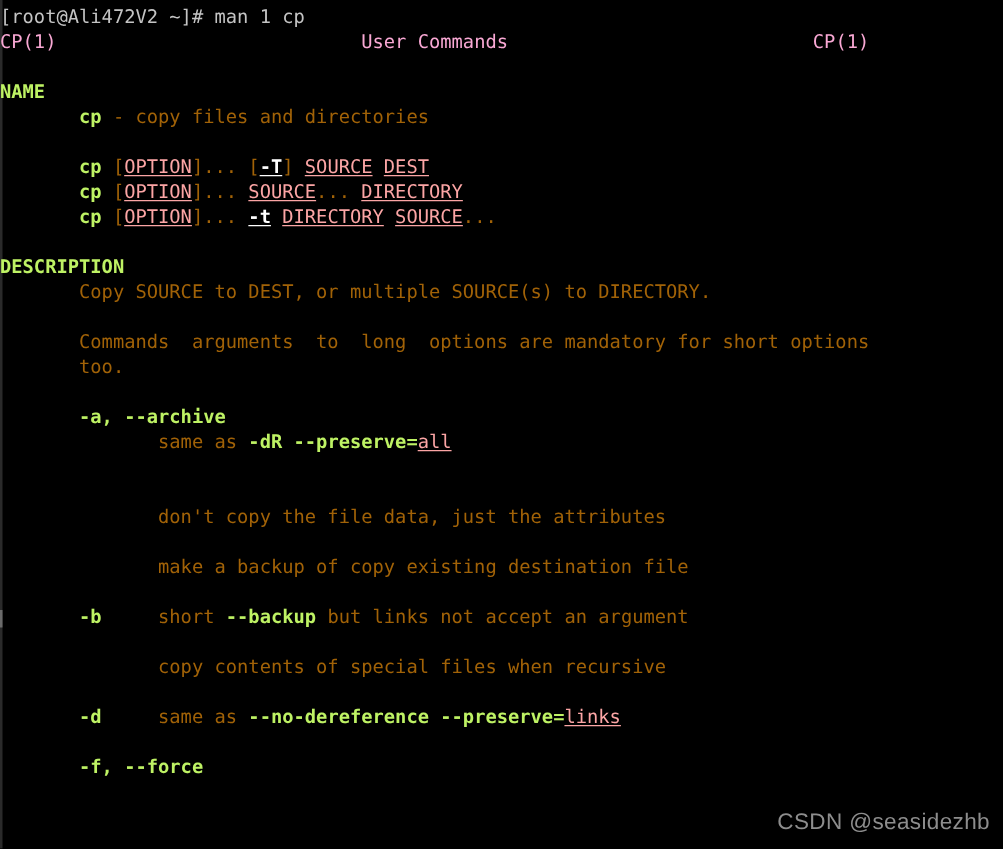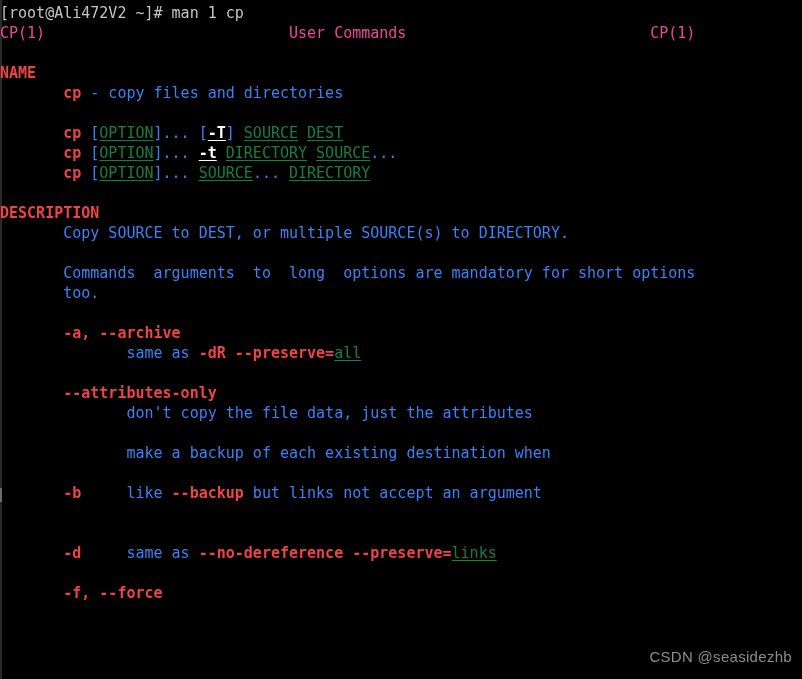--- a/index.html
+++ b/index.html
@@ -44,52 +44,52 @@
     width: 802px;
   }
   .line {
     height: 20px;
     white-space: pre;
     display: block;
     letter-spacing: 0;
   }
   
   .t {
-    color: #3b82f6;
+    color: #a16207;
   }
   
   .b {
-    color: #ef4444;
+    color: #bef264;
     font-weight: bold;
   }
   
   .u {
-    color: #15803d;
+    color: #fca5a5;
     text-decoration: underline;
     text-underline-offset: 2px;
   }
   
   .bu {
     color: #ffffff;
     font-weight: bold;
     text-decoration: underline;
     text-underline-offset: 2px;
   }
   .header-line {
-    color: #ec4899;
+    color: #f9a8d4;
   }
   .prompt-line {
     color: #c4c4c4;
   }
   #watermark {
     position: absolute;
     right: 10px;
     bottom: 12px;
     font-family: "Liberation Sans", "DejaVu Sans", sans-serif;
-    font-size: 15px;
+    font-size: 18px;
     color: #8d8d8d;
     letter-spacing: 0.3px;
     white-space: pre;
   }
 </style>
 </head>
 <body>
 
 <div id="terminal">
 
@@ -106,23 +106,23 @@
 
     <div class="line"><span class="b">NAME</span></div>
 
     <div class="line"><span>       </span><span class="b">cp</span><span class="t"> - copy files and directories</span></div>
 
     <div class="line"> </div>
 
 
     <div class="line"><span>       </span><span class="b">cp</span><span class="t"> [</span><span class="u">OPTION</span><span class="t">]... [</span><span class="bu">-T</span><span class="t">] </span><span class="u">SOURCE</span><span class="t"> </span><span class="u">DEST</span></div>
 
+    <div class="line"><span>       </span><span class="b">cp</span><span class="t"> [</span><span class="u">OPTION</span><span class="t">]... </span><span class="u">SOURCE</span><span class="t">... </span><span class="u">DIRECTORY</span></div>
+
     <div class="line"><span>       </span><span class="b">cp</span><span class="t"> [</span><span class="u">OPTION</span><span class="t">]... </span><span class="bu">-t</span><span class="t"> </span><span class="u">DIRECTORY</span><span class="t"> </span><span class="u">SOURCE</span><span class="t">...</span></div>
-
-    <div class="line"><span>       </span><span class="b">cp</span><span class="t"> [</span><span class="u">OPTION</span><span class="t">]... </span><span class="u">SOURCE</span><span class="t">... </span><span class="u">DIRECTORY</span></div>
 
     <div class="line"> </div>
 
     <div class="line"><span class="b">DESCRIPTION</span></div>
 
     <div class="line"><span class="t">       Copy SOURCE to DEST, or multiple SOURCE(s) to DIRECTORY.</span></div>
 
     <div class="line"> </div>
 
     <div class="line"><span class="t">       Commands  arguments  to  long  options are mandatory for short options</span></div>
@@ -130,36 +130,37 @@
     <div class="line"><span class="t">       too.</span></div>
 
     <div class="line"> </div>
 
     <div class="line"><span>       </span><span class="b">-a, --archive</span></div>
 
     <div class="line"><span>              </span><span class="t">same as </span><span class="b">-dR --preserve=</span><span class="u">all</span></div>
 
     <div class="line"> </div>
 
-    <div class="line"><span>       </span><span class="b">--attributes-only</span></div>
+    <div class="line"><span>       </span></div>
 
     <div class="line"><span>              </span><span class="t">don't copy the file data, just the attributes</span></div>
 
     <div class="line"> </div>
 
 
-    <div class="line"><span>              </span><span class="t">make a backup of each existing destination when</span></div>
+    <div class="line"><span>              </span><span class="t">make a backup of copy existing destination file</span></div>
 
     <div class="line"> </div>
 
-    <div class="line"><span>       </span><span class="b">-b</span><span>     </span><span class="t">like </span><span class="b">--backup</span><span class="t"> but links not accept an argument</span></div>
+    <div class="line"><span>       </span><span class="b">-b</span><span>     </span><span class="t">short </span><span class="b">--backup</span><span class="t"> but links not accept an argument</span></div>
 
     <div class="line"> </div>
 
 
+    <div class="line"><span>              </span><span class="t">copy contents of special files when recursive</span></div>
 
     <div class="line"> </div>
 
     <div class="line"><span>       </span><span class="b">-d</span><span>     </span><span class="t">same as </span><span class="b">--no-dereference --preserve=</span><span class="u">links</span></div>
 
     <div class="line"> </div>
 
     <div class="line"><span>       </span><span class="b">-f, --force</span></div>
 
   </div>

